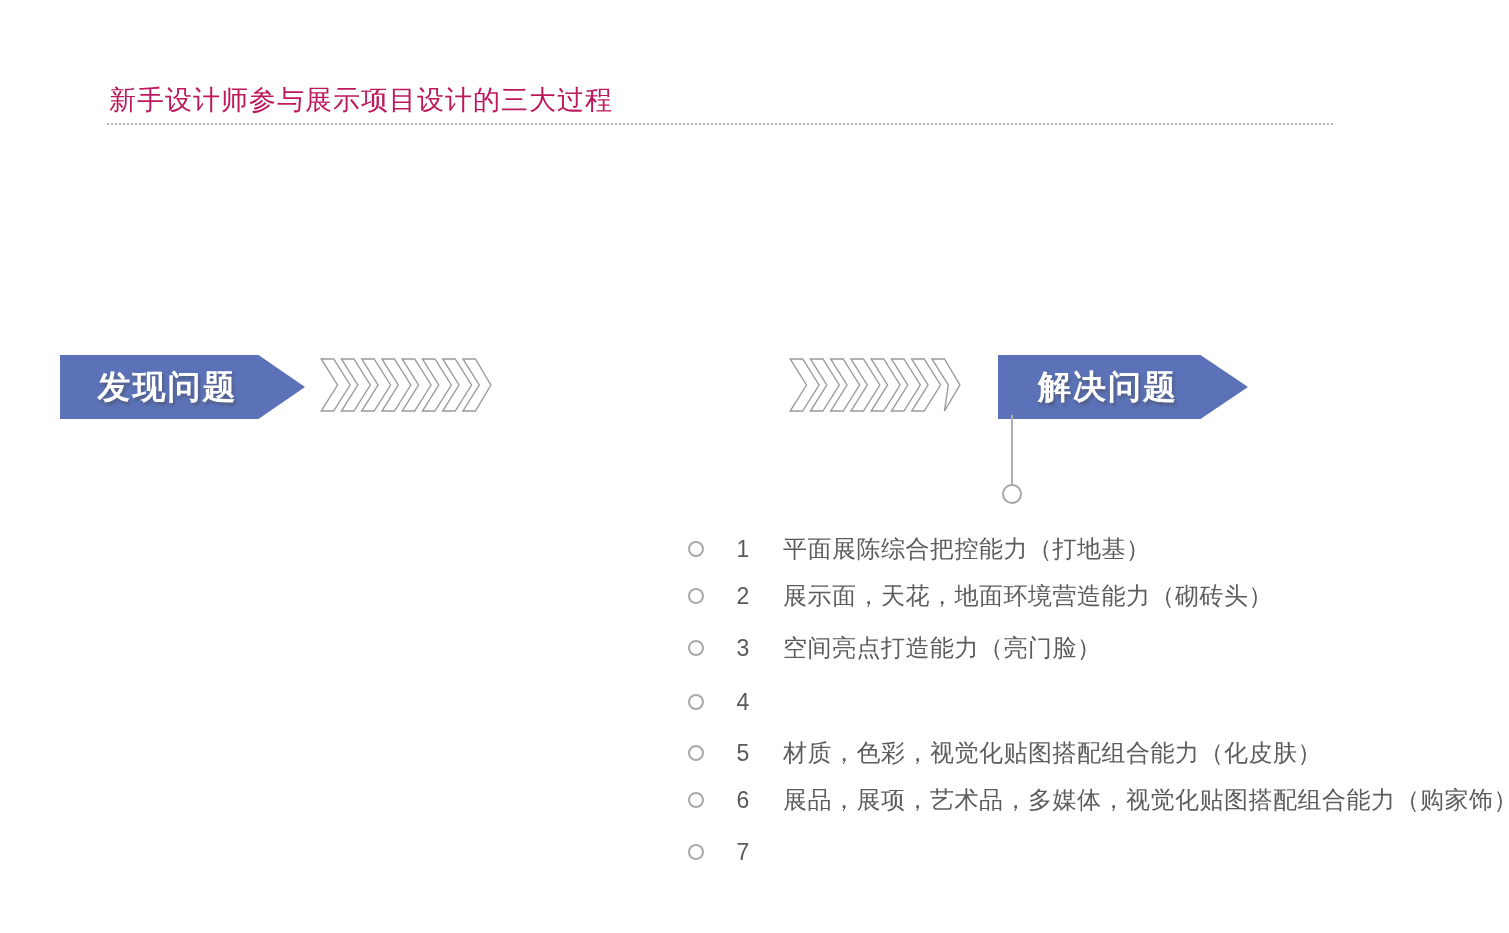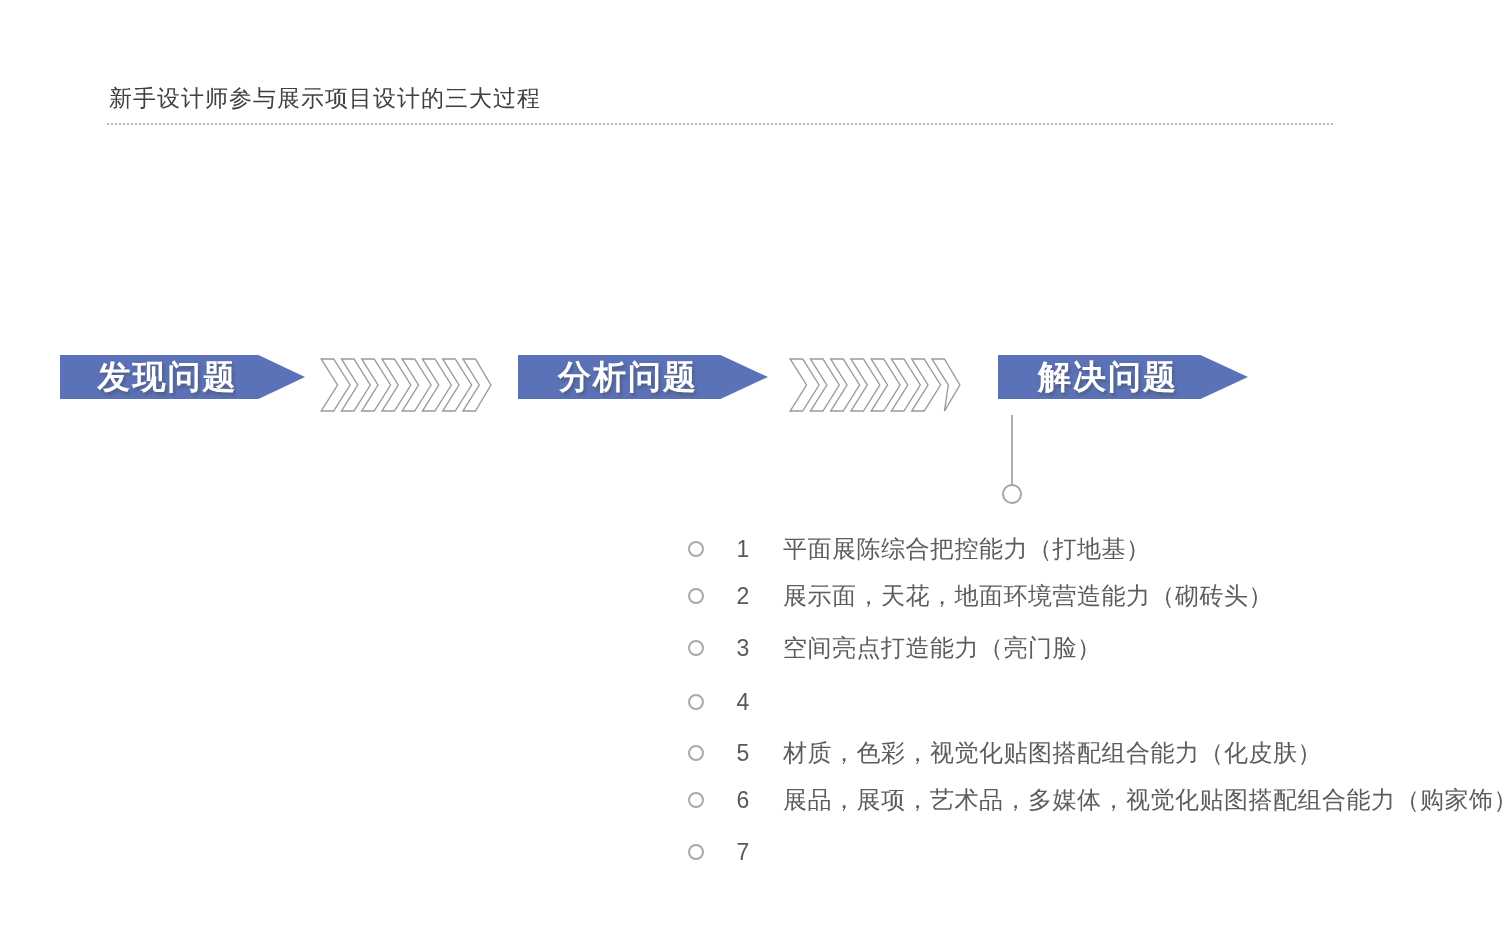--- a/index.html
+++ b/index.html
@@ -6,34 +6,34 @@
   .slide{
     position:relative;
     width:1509px;height:933px;
     background:#ffffff;
     overflow:hidden;
     font-family:"Liberation Sans", sans-serif;
   }
   
   .title{
     position:absolute;left:109px;top:84px;
-    font-size:23px;line-height:1.25;
-    color:#404040;letter-spacing:1px;
+    font-size:27px;line-height:1.25;
+    color:#be185d;letter-spacing:1px;
     white-space:nowrap;
   }
   .title-divider{
     position:absolute;left:107px;top:123px;width:1226px;height:0;
     border-top:2px dotted #b3b3b3;
   }
   
   .step-arrow{
-    position:absolute;top:355px;height:44px;
+    position:absolute;top:355px;height:64px;
     background:#5b72b8;
     clip-path:polygon(0 0, 81% 0, 100% 50%, 81% 100%, 0 100%);
-    display:flex;justify-content:center;
+    display:flex;align-items:center;justify-content:center;
     padding-right:30px;box-sizing:border-box;
   }
   .step-arrow .label{
     color:#ffffff;font-size:33px;font-weight:bold;
     letter-spacing:2px;white-space:nowrap;
     text-shadow:2px 3px 3px rgba(70,70,70,0.45);
   }
   #step1{left:60px;width:245px;}
   #step2{left:518px;width:250px;}
   #step3{left:987px;width:250px;margin-left:11px;}
@@ -88,23 +88,20 @@
     <polygon points="1,1 14,1 31,28 14,55 1,55 18,28"></polygon>
     <polygon points="22,1 35,1 52,28 35,55 22,55 39,28"></polygon>
     <polygon points="43,1 56,1 73,28 56,55 43,55 60,28"></polygon>
     <polygon points="64,1 77,1 94,28 77,55 64,55 81,28"></polygon>
     <polygon points="85,1 98,1 115,28 98,55 85,55 102,28"></polygon>
     <polygon points="106,1 119,1 136,28 119,55 106,55 123,28"></polygon>
     <polygon points="127,1 140,1 157,28 140,55 127,55 144,28"></polygon>
     <polygon points="148,1 161,1 177,28 161,55 148,55 165,28"></polygon>
   </svg>
 
-  <div class="step-arrow" id="step2">
-    <span class="label">分析问题</span>
-  </div>
 
   <svg class="chevrons" id="chevrons2" viewBox="0 0 178 56" aria-hidden="true">
     <polygon points="1,1 14,1 31,28 14,55 1,55 18,28"></polygon>
     <polygon points="22,1 35,1 52,28 35,55 22,55 39,28"></polygon>
     <polygon points="43,1 56,1 73,28 56,55 43,55 60,28"></polygon>
     <polygon points="64,1 77,1 94,28 77,55 64,55 81,28"></polygon>
     <polygon points="85,1 98,1 115,28 98,55 85,55 102,28"></polygon>
     <polygon points="106,1 119,1 136,28 119,55 106,55 123,28"></polygon>
     <polygon points="127,1 140,1 157,28 140,55 127,55 144,28"></polygon>
     <polygon points="148,1 161,1 177,28 161,55 165,28"></polygon>

